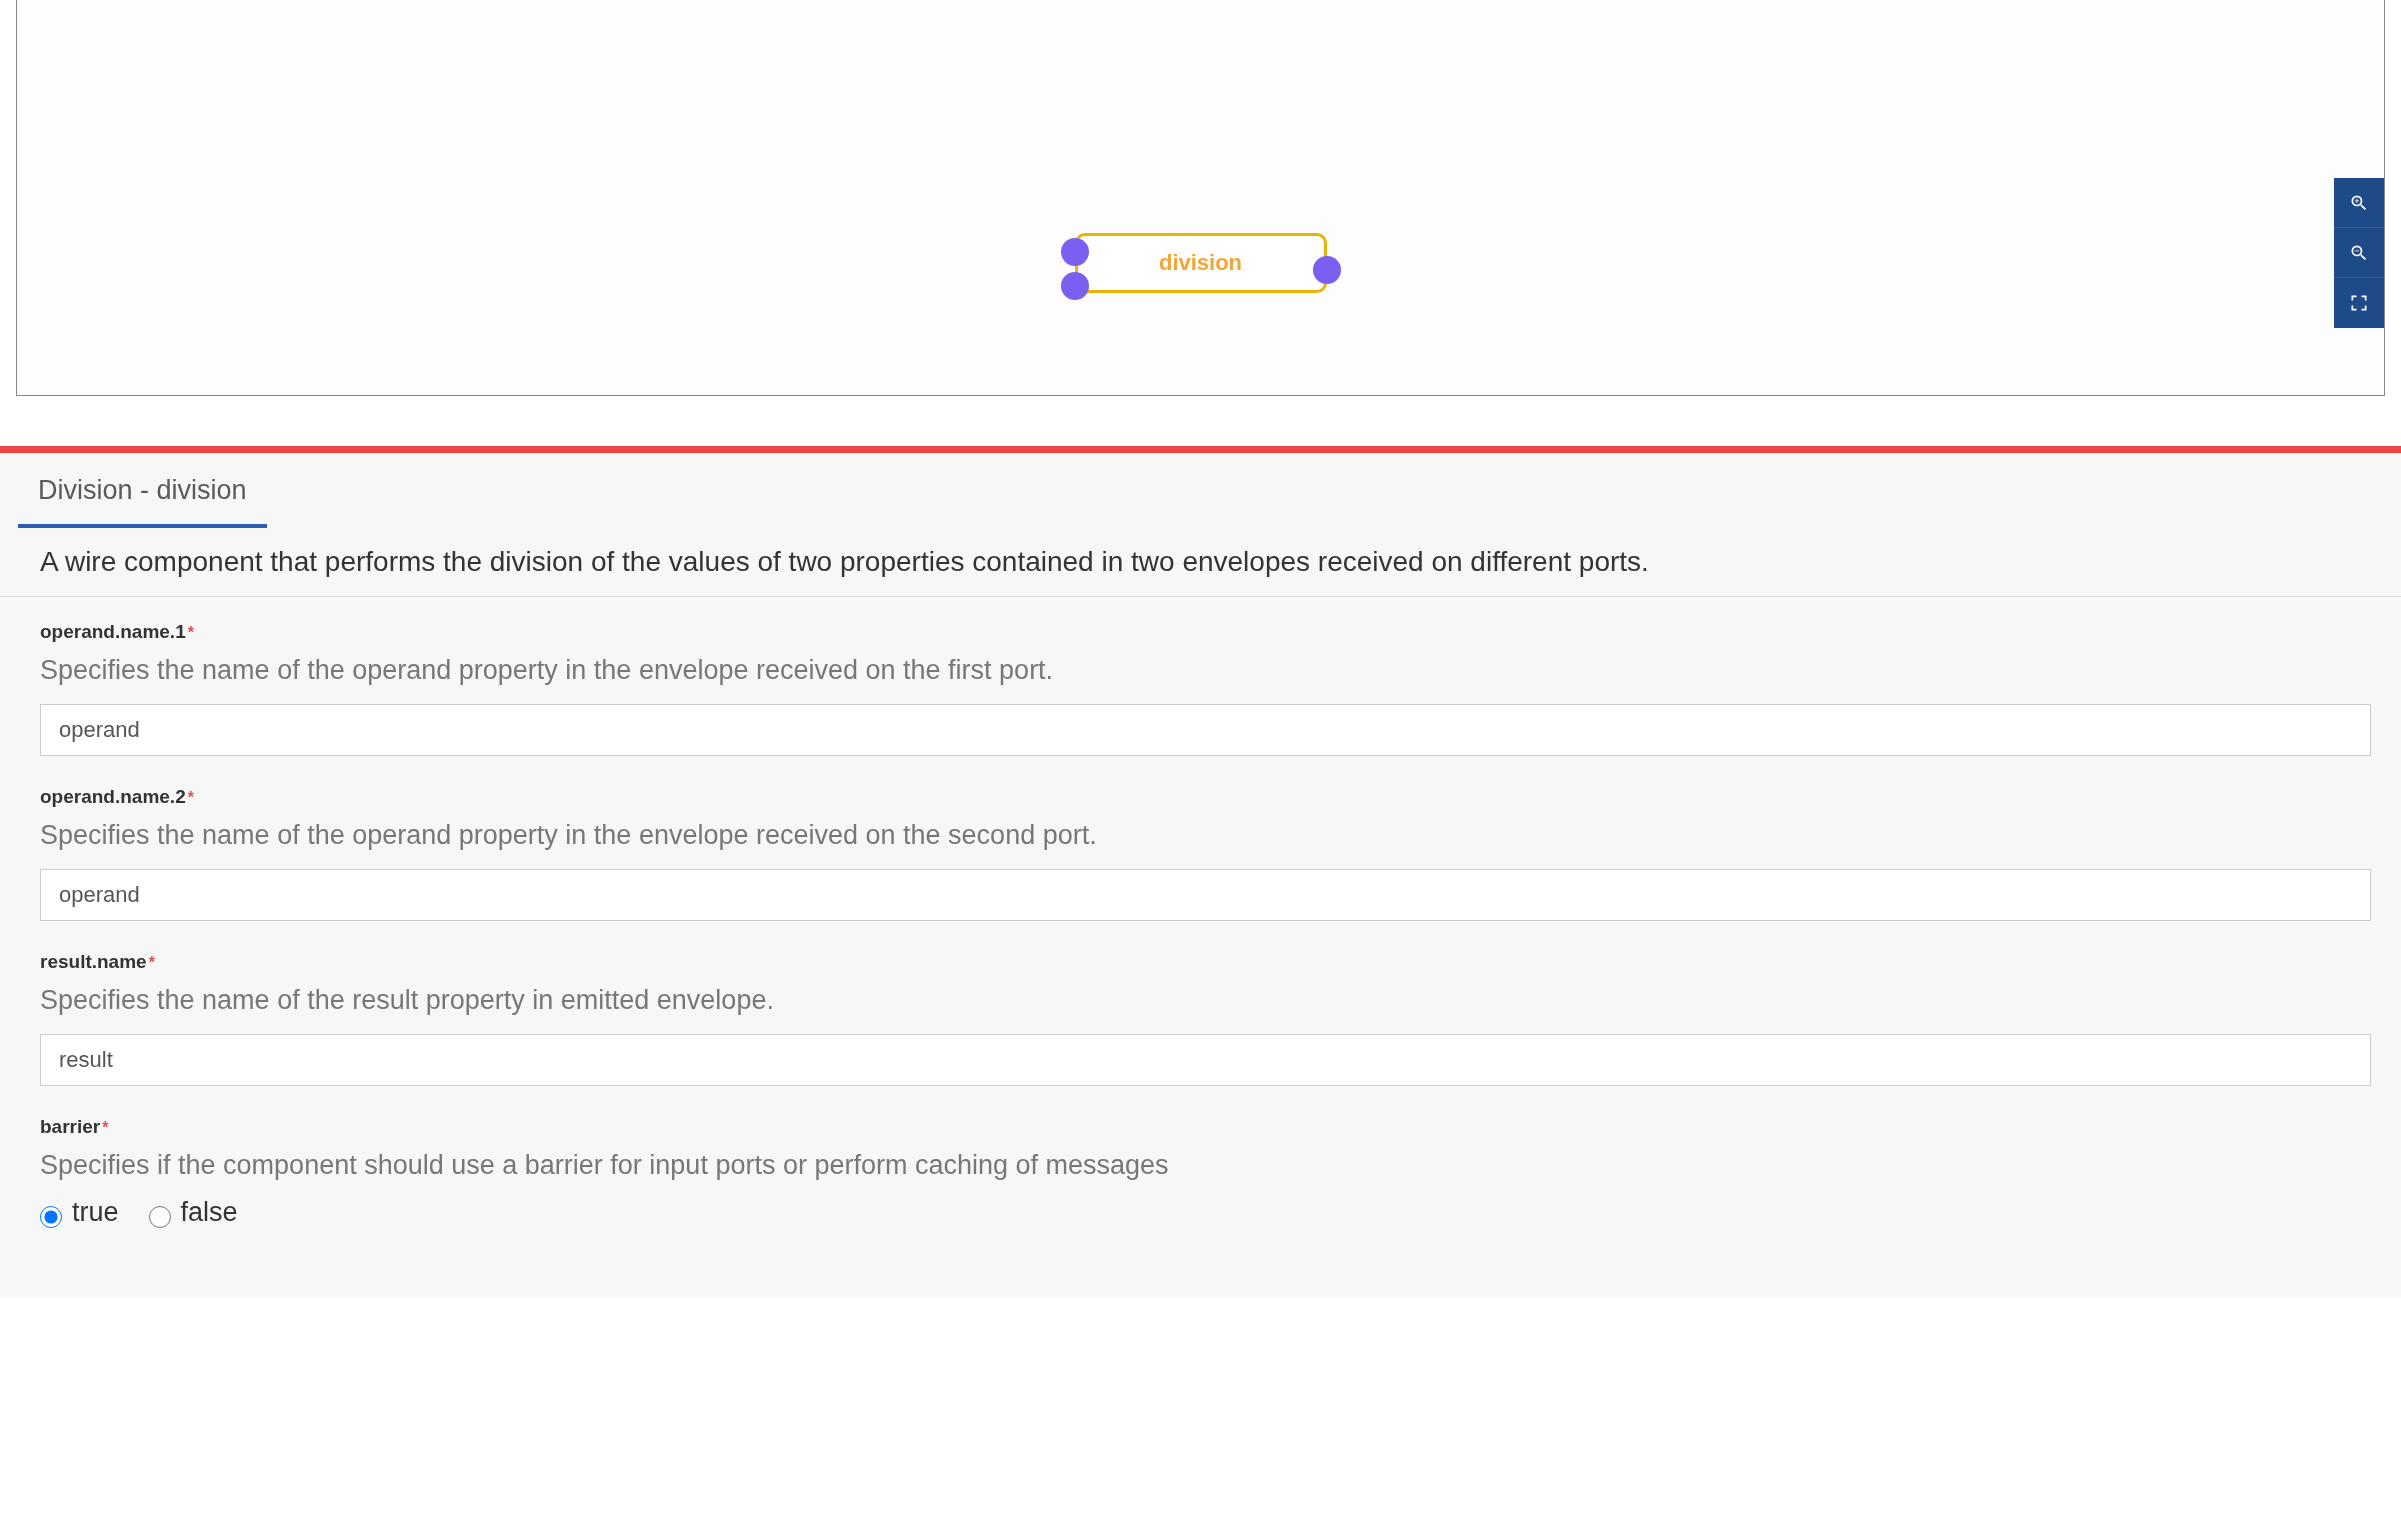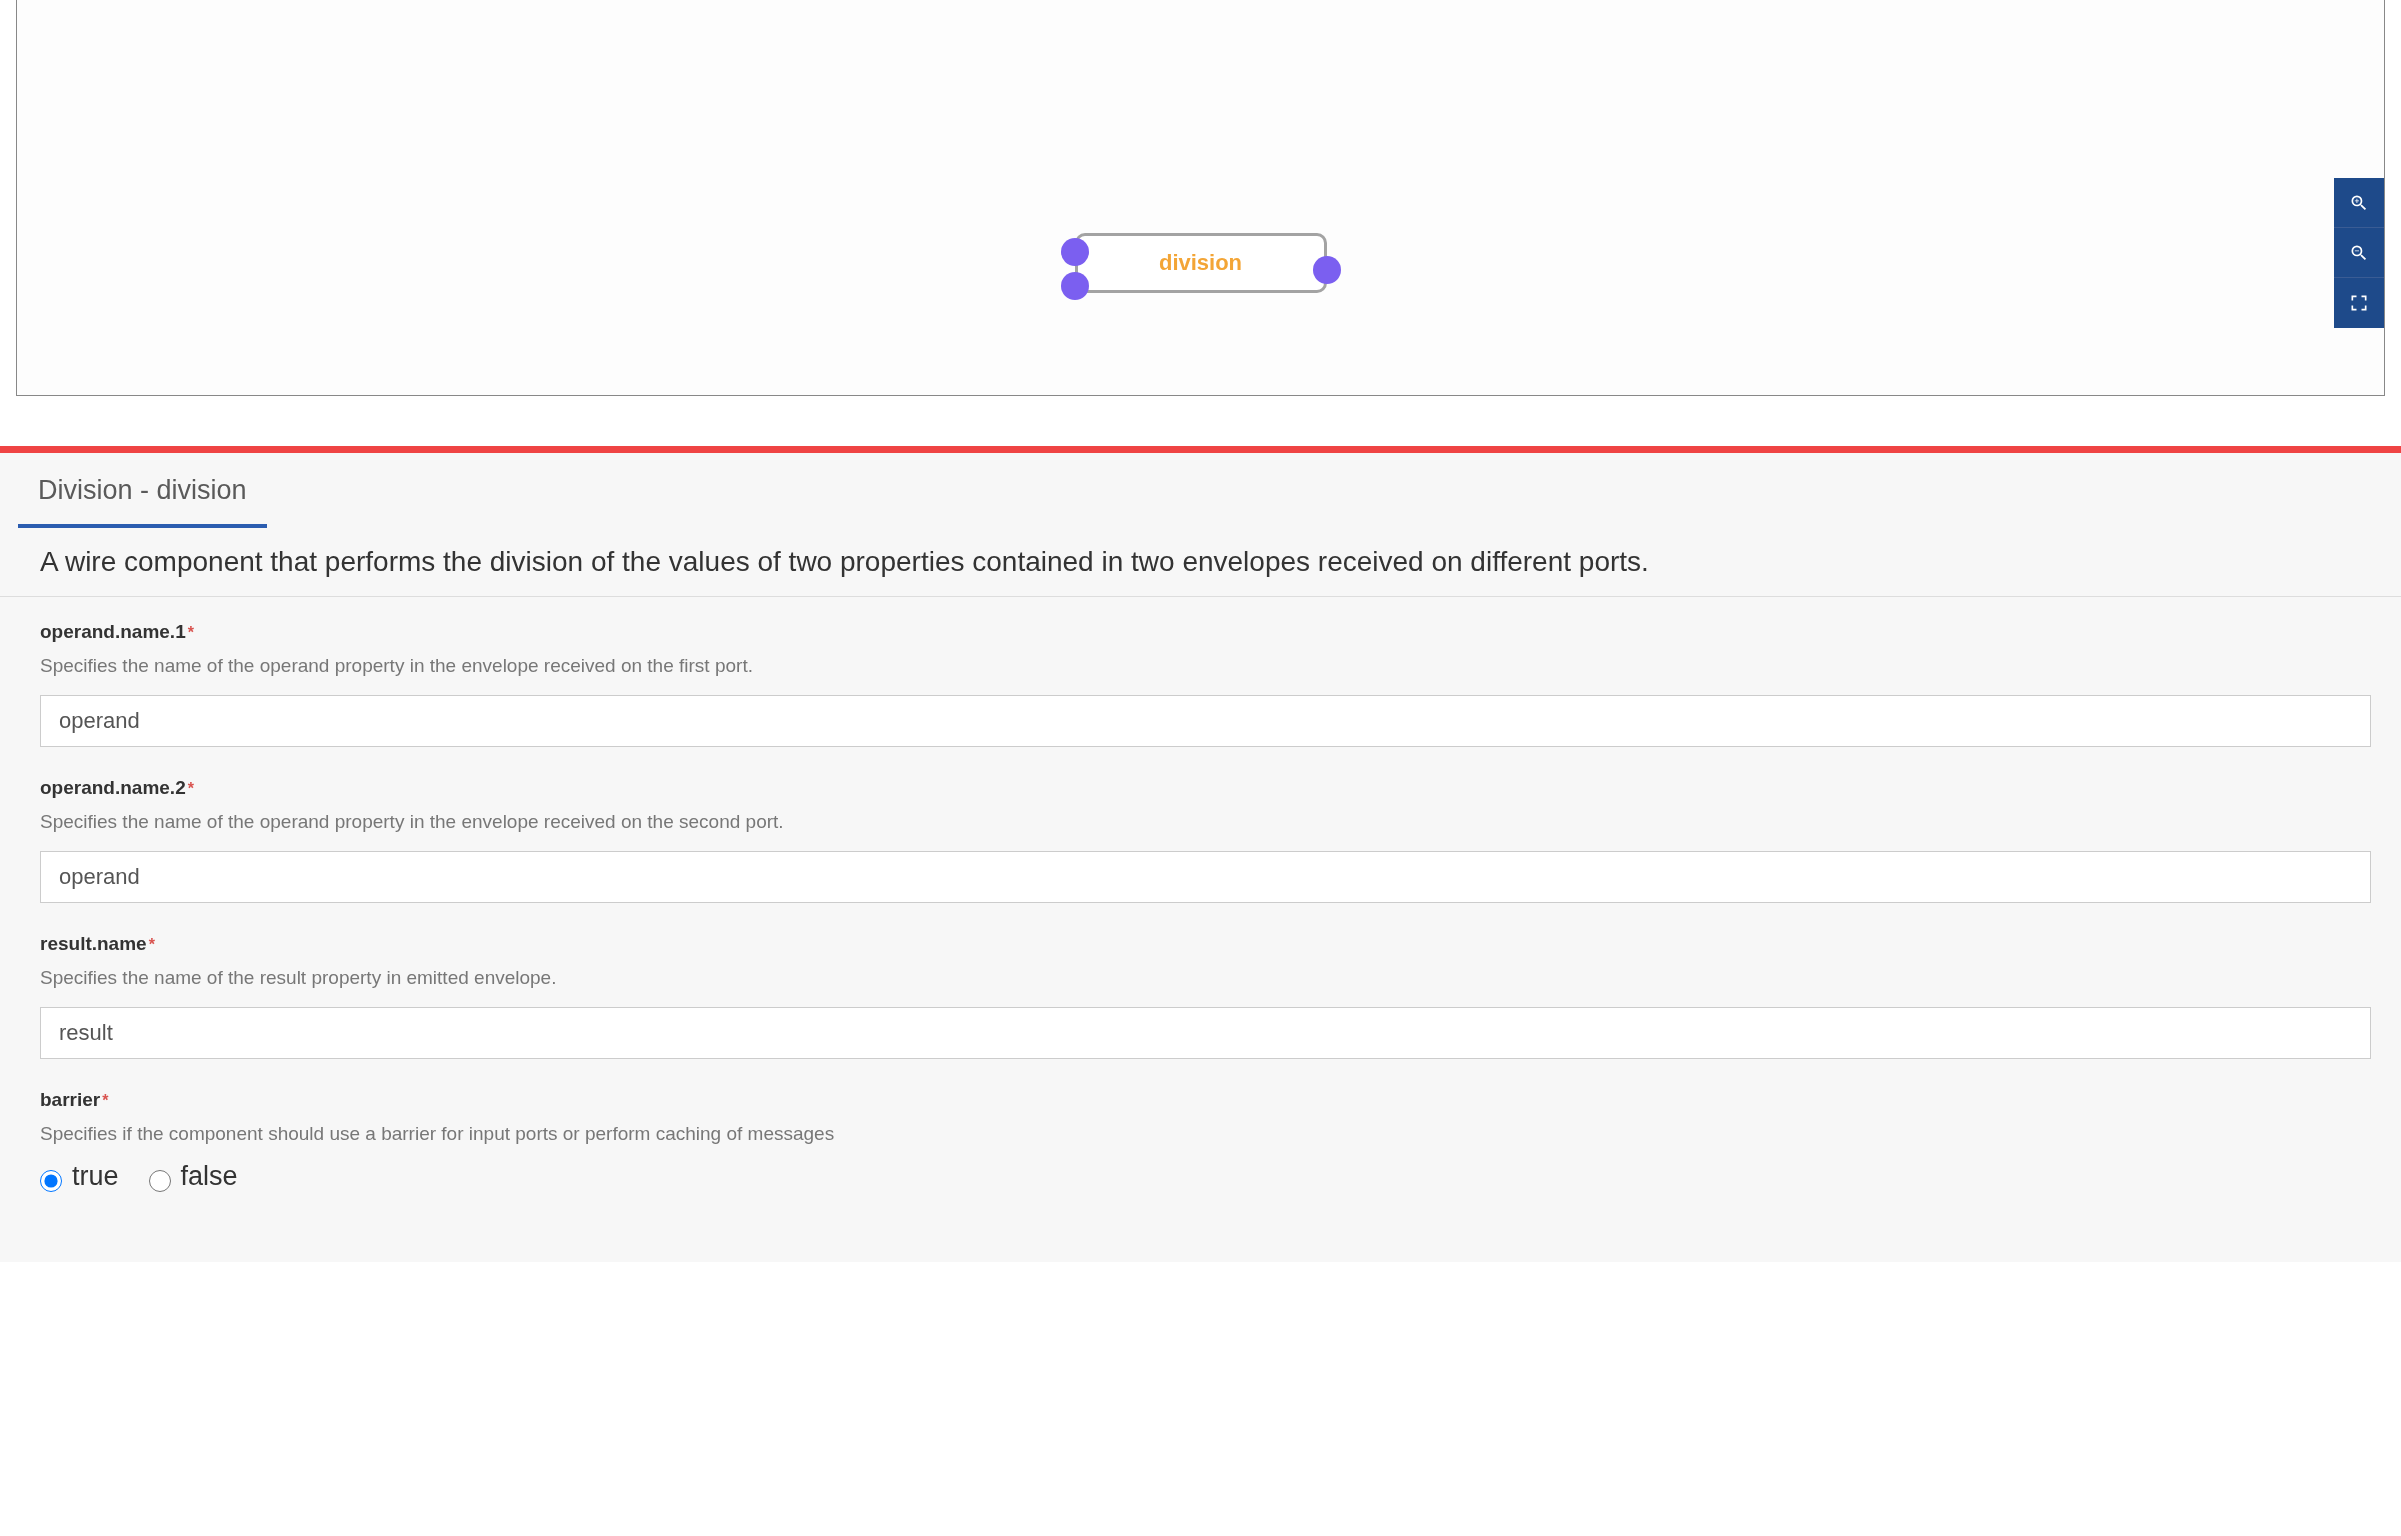--- a/index.html
+++ b/index.html
@@ -23,21 +23,21 @@
     }
     .node {
       position: absolute;
       top: 233px;
       left: 50%;
       transform: translateX(-50%);
       width: 252px;
       height: auto;
     }
     .node-body {
-      border: 3px solid #a3a3a3;
+      border: 3px solid #eab308;
       border-radius: 10px;
       background: #ffffff;
       padding: 14px 20px;
       text-align: center;
       font-size: 22px;
       font-weight: 600;
       color: #f3a536;
       position: relative;
     }
     .port {
@@ -123,21 +123,21 @@
       font-weight: 700;
       color: #333;
       display: inline-block;
     }
     .required {
       color: #d9534f;
       font-weight: 700;
       margin-left: 2px;
     }
     .form-help {
-      font-size: 19px;
+      font-size: 27px;
       color: #777;
       margin-top: 12px;
       font-weight: 400;
     }
     .form-input {
       width: calc(100% - 30px);
       margin-top: 18px;
       padding: 12px 18px;
       font-size: 22px;
       color: #555;

